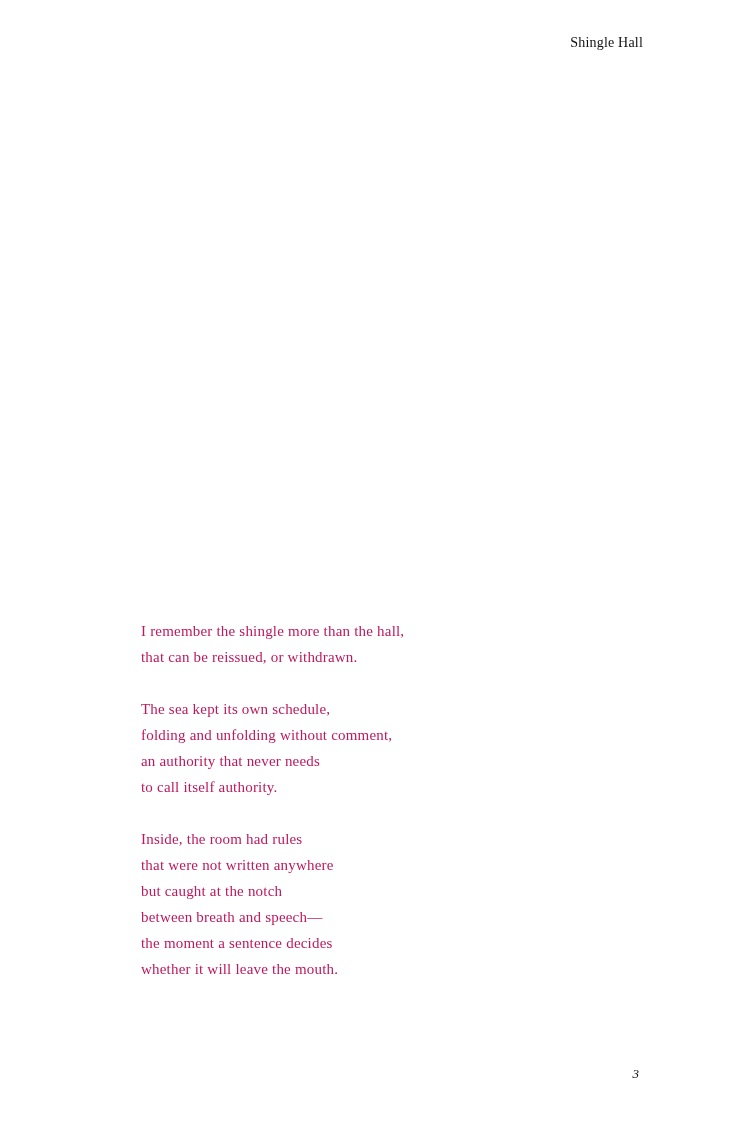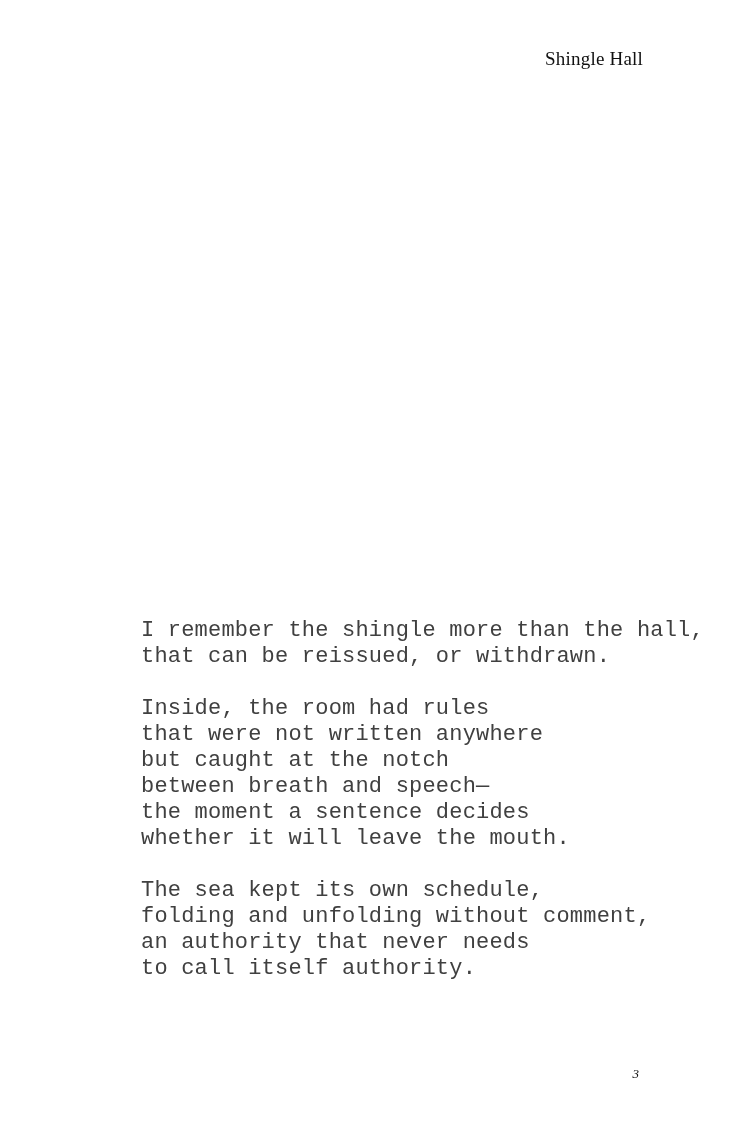--- a/index.html
+++ b/index.html
@@ -11,47 +11,46 @@
     position: relative;
     width: 731px;
     height: 1123px;
     background: #ffffff;
     font-family: "Liberation Serif", "DejaVu Serif", serif;
     color: #111111;
     overflow: hidden;
   }
   .running-header {
     position: absolute;
-    top: 50px;
+    top: 34px;
     right: 88px;
-    font-size: 19px;
+    font-size: 14px;
     line-height: 17px;
     color: #111111;
     text-align: left;
     letter-spacing: 0.2px;
   }
   .poem {
     position: absolute;
     left: 141px;
     top: 618px;
     width: 460px;
   }
   .stanza {
     margin: 0 0 26px 0;
   }
   .stanza:last-child {
     margin-bottom: 0;
   }
   .poem-line {
-    font-size: 22px;
+    font-size: 15px;
     line-height: 26px;
     white-space: pre;
-    color: #404040;
+    color: #be185d;
     letter-spacing: 0.2px;
-    font-family: Liberation Mono, monospace;
   }
   .page-number {
     position: absolute;
     top: 1066px;
     right: 92px;
     font-size: 13px;
     font-style: italic;
     color: #111111;
   }
 </style>
@@ -63,32 +62,32 @@
   <div class="running-header">Shingle Hall</div>
 
   <div class="poem">
 
     <div class="stanza">
       <div class="poem-line">I remember the shingle more than the hall,</div>
       <div class="poem-line">that can be reissued, or withdrawn.</div>
     </div>
 
     <div class="stanza">
+      <div class="poem-line">The sea kept its own schedule,</div>
+      <div class="poem-line">folding and unfolding without comment,</div>
+      <div class="poem-line">an authority that never needs</div>
+      <div class="poem-line">to call itself authority.</div>
+    </div>
+
+    <div class="stanza">
       <div class="poem-line">Inside, the room had rules</div>
       <div class="poem-line">that were not written anywhere</div>
       <div class="poem-line">but caught at the notch</div>
       <div class="poem-line">between breath and speech—</div>
       <div class="poem-line">the moment a sentence decides</div>
       <div class="poem-line">whether it will leave the mouth.</div>
-    </div>
-
-    <div class="stanza">
-      <div class="poem-line">The sea kept its own schedule,</div>
-      <div class="poem-line">folding and unfolding without comment,</div>
-      <div class="poem-line">an authority that never needs</div>
-      <div class="poem-line">to call itself authority.</div>
     </div>
 
   </div>
 
   <div class="page-number">3</div>
 
 </div>
 
 </body></html>

